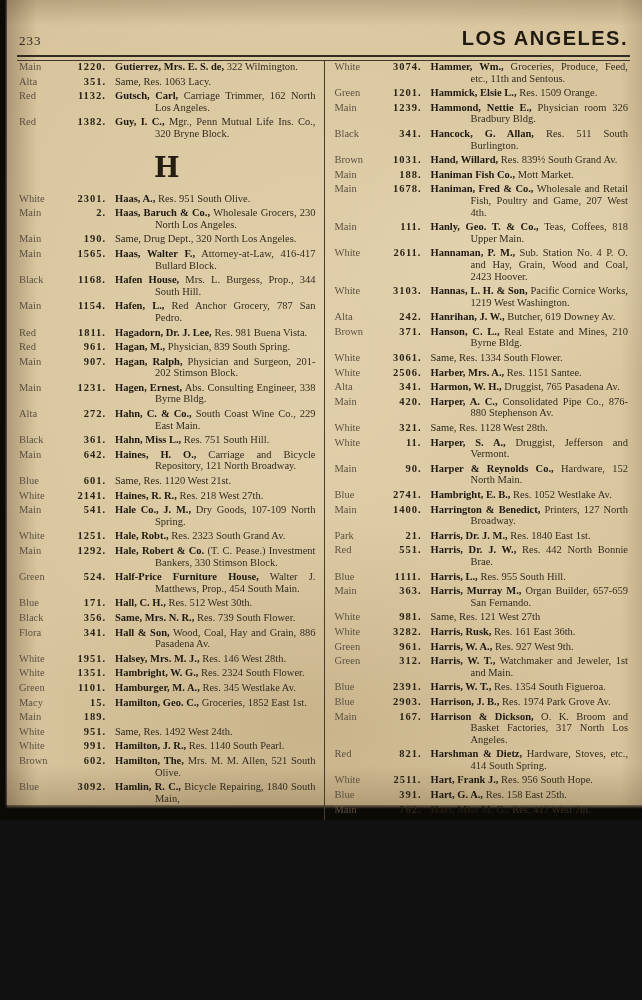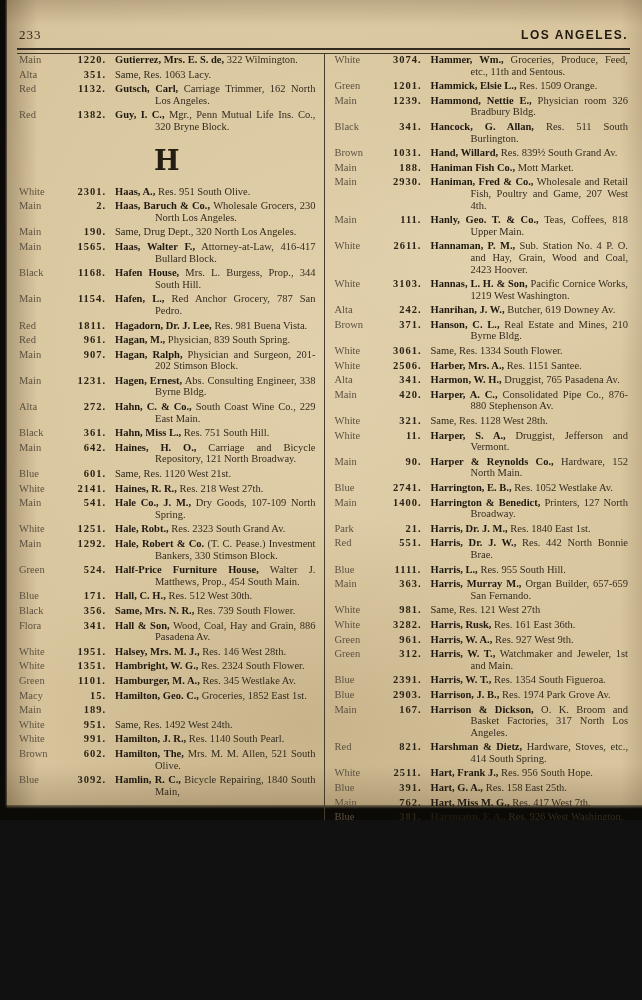--- a/index.html
+++ b/index.html
@@ -18,21 +18,21 @@
       #d8c59d;
   }
   .edge-left{position:absolute;left:0;top:0;width:7px;height:100%;
     background:linear-gradient(to right,#0c0a07 70%,rgba(12,10,7,0.45));}
   .edge-bottom{position:absolute;left:0;bottom:0;width:100%;height:15px;
     background:linear-gradient(to top,#0c0a07 75%,rgba(12,10,7,0.35));}
   .content{position:absolute;left:17px;right:12px;top:27px;}
   .hdr{display:flex;justify-content:space-between;align-items:baseline;padding:0 2px;}
   .pageno{font-size:13px;color:#2e2718;letter-spacing:1px;}
   .city{font-family:"Liberation Sans","DejaVu Sans",sans-serif;font-weight:bold;
-    font-size:12px;letter-spacing:1.5px;color:#201a10;}
+    font-size:20px;letter-spacing:1.5px;color:#201a10;}
   .rule{margin-top:5px;height:3px;border-top:2px solid #332b1f;border-bottom:1px solid #413829;}
   .cols{display:flex;align-items:stretch;}
   .col{width:50%;box-sizing:border-box;}
   .col.leftc{padding:0 8px 0 2px;}
   .col.rightc{border-left:1px solid #453c2c;padding:0 2px 0 10px;}
   .entry{display:flex;margin-bottom:3px;font-size:10.5px;line-height:11.6px;}
   .exch{width:45px;flex:none;color:#5d5140;font-size:10.5px;}
   .num{width:42px;flex:none;text-align:right;margin-right:9px;letter-spacing:1px;
     font-weight:bold;color:#2a2316;}
   .txt{flex:1;text-align:justify;padding-left:40px;text-indent:-40px;color:#352c1e;}
@@ -263,21 +263,21 @@
               <span class="num">1031.</span>
               <span class="txt"><span class="name">Hand, Willard,</span> Res. 839½ South Grand Av.</span>
             </div>
             <div class="entry">
               <span class="exch">Main</span>
               <span class="num">188.</span>
               <span class="txt"><span class="name">Haniman Fish Co.,</span> Mott Market.</span>
             </div>
             <div class="entry">
               <span class="exch">Main</span>
-              <span class="num">2930.</span>
+              <span class="num">1678.</span>
               <span class="txt"><span class="name">Haniman, Fred &amp; Co.,</span> Wholesale and Retail Fish, Poultry and Game, 207 West 4th.</span>
             </div>
             <div class="entry">
               <span class="exch">Main</span>
               <span class="num">111.</span>
               <span class="txt"><span class="name">Hanly, Geo. T. &amp; Co.,</span> Teas, Coffees, 818 Upper Main.</span>
             </div>
             <div class="entry">
               <span class="exch">White</span>
               <span class="num">2611.</span>
@@ -329,21 +329,21 @@
               <span class="txt"><span class="name">Harper, S. A.,</span> Druggist, Jefferson and Vermont.</span>
             </div>
             <div class="entry">
               <span class="exch">Main</span>
               <span class="num">90.</span>
               <span class="txt"><span class="name">Harper &amp; Reynolds Co.,</span> Hardware, 152 North Main.</span>
             </div>
             <div class="entry">
               <span class="exch">Blue</span>
               <span class="num">2741.</span>
-              <span class="txt"><span class="name">Harrington, E. B.,</span> Res. 1052 Westlake Av.</span>
+              <span class="txt"><span class="name">Hambright, E. B.,</span> Res. 1052 Westlake Av.</span>
             </div>
             <div class="entry">
               <span class="exch">Main</span>
               <span class="num">1400.</span>
               <span class="txt"><span class="name">Harrington &amp; Benedict,</span> Printers, 127 North Broadway.</span>
             </div>
             <div class="entry">
               <span class="exch">Park</span>
               <span class="num">21.</span>
               <span class="txt"><span class="name">Harris, Dr. J. M.,</span> Res. 1840 East 1st.</span>

